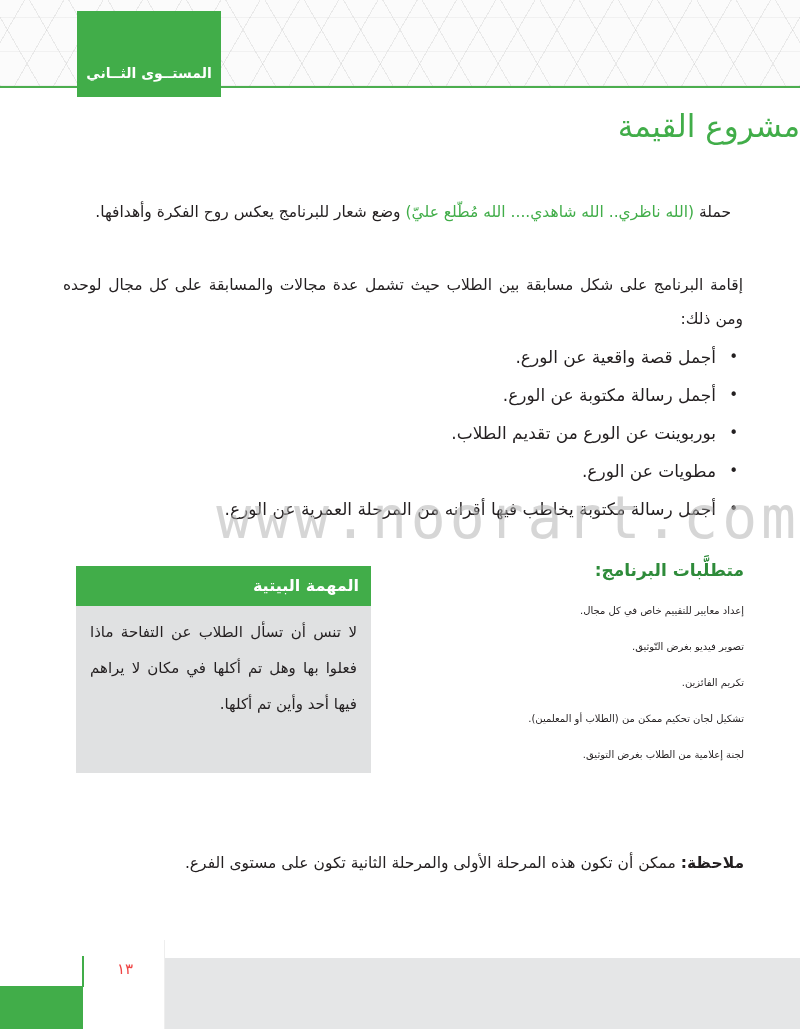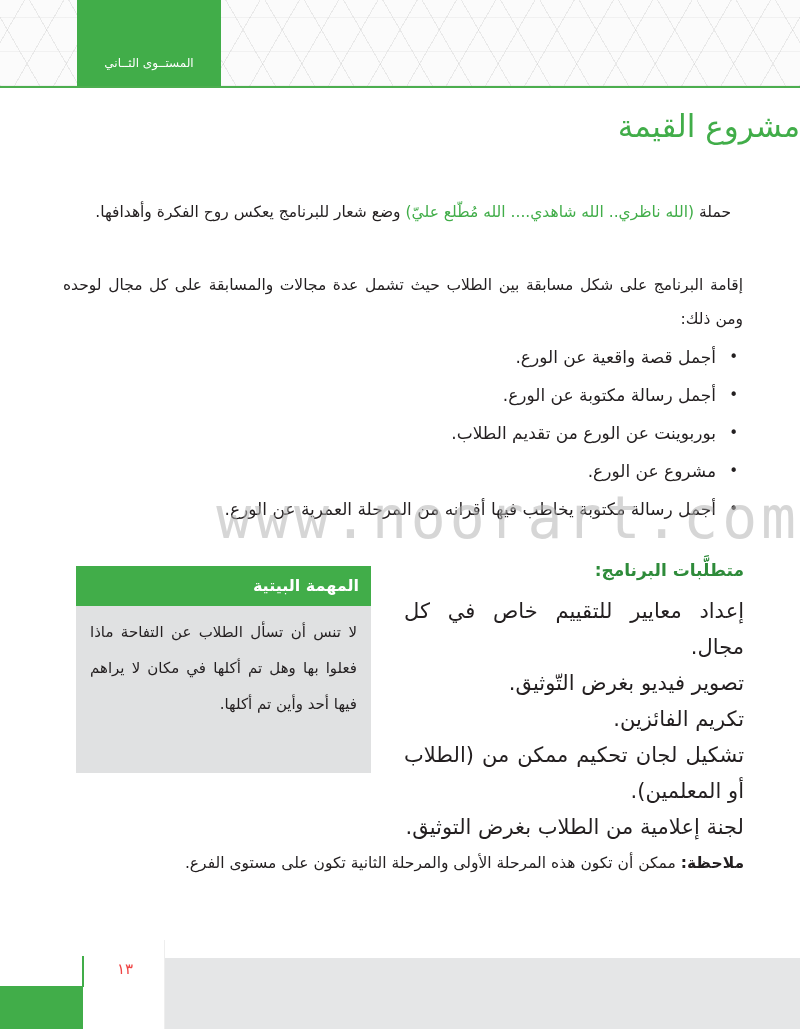--- a/index.html
+++ b/index.html
@@ -14,25 +14,25 @@
       background-color: #fbfbfb;
       background-image:
         repeating-linear-gradient(60deg, rgba(200,200,200,0.35) 0 1px, transparent 1px 34px),
         repeating-linear-gradient(-60deg, rgba(200,200,200,0.35) 0 1px, transparent 1px 34px),
         repeating-linear-gradient(0deg, rgba(210,210,210,0.25) 0 1px, transparent 1px 34px);
     }
     .header-line {
       position: absolute; left: 0; top: 86px; width: 800px; height: 2px; background: #4cae4f;
     }
     .level-tab {
-      position: absolute; left: 77px; top: 0; width: 144px; height: 86px;
+      position: absolute; left: 77px; top: 11px; width: 144px; height: 86px;
       background: #41ad49; color: #fff;
       display: flex; align-items: flex-end; justify-content: center;
       padding-bottom: 16px; box-sizing: border-box;
-      font-size: 12px; font-weight: normal;
+      font-size: 14px; font-weight: bold;
     }
     .page-title {
       position: absolute; left: 0; top: 108px; width: 800px; text-align: center;
       color: #41ad49; font-size: 31px; font-weight: normal;
     }
     .content { direction: rtl; text-align: right; }
     .para {
       position: absolute; right: 57px; width: 680px;
       font-size: 15.5px; line-height: 34px;
       text-align: justify; text-align-last: right;
@@ -54,21 +54,21 @@
       font-family: "DejaVu Sans Mono", monospace; font-size: 58px; letter-spacing: 4px;
       color: rgba(180,180,180,0.55); pointer-events: none; white-space: nowrap;
       line-height: 60px;
     }
     .req-heading {
       position: absolute; right: 56px; top: 560px;
       color: #2e8b3a; font-size: 17px; font-weight: bold;
     }
     .req-list {
       position: absolute; right: 56px; top: 593px; width: 340px;
-      margin: 0; padding: 0; list-style: none; font-size: 21px;
+      margin: 0; padding: 0; list-style: none; font-size: 10px;
     }
     .req-list li { line-height: 36px; text-align: justify; text-align-last: right; }
     .homework {
       position: absolute; left: 76px; top: 566px; width: 295px; height: 207px;
       background: #e0e1e2;
     }
     .homework-title {
       height: 40px; background: #41ad49; color: #fff;
       font-size: 16px; font-weight: bold; line-height: 40px;
       padding-right: 12px;
@@ -113,21 +113,21 @@
   <p class="para" style="top:183px; margin:12px;">
     <span>حملة </span><span class="green">(الله ناظري.. الله شاهدي.... الله مُطّلع عليّ)</span><span> وضع شعار للبرنامج يعكس روح الفكرة وأهدافها.</span>
   </p>
 
   <p class="para" style="top:268px; margin:0;">إقامة البرنامج على شكل مسابقة بين الطلاب حيث تشمل عدة مجالات والمسابقة على كل مجال لوحده ومن ذلك:</p>
 
   <ul class="bullets">
     <li>أجمل قصة واقعية عن الورع.</li>
     <li>أجمل رسالة مكتوبة عن الورع.</li>
     <li>بوربوينت عن الورع من تقديم الطلاب.</li>
-    <li>مشروع عن الورع.</li>
+    <li>مطويات عن الورع.</li>
     <li>أجمل رسالة مكتوبة يخاطب فيها أقرانه من المرحلة العمرية عن الورع.</li>
   </ul>
 </div>
 
 <div class="watermark">www.noorart.com</div>
 
 <div class="content">
   <div class="req-heading">متطلَّبات البرنامج:</div>
   <ul class="req-list">
     <li>إعداد معايير للتقييم خاص في كل مجال.</li>

